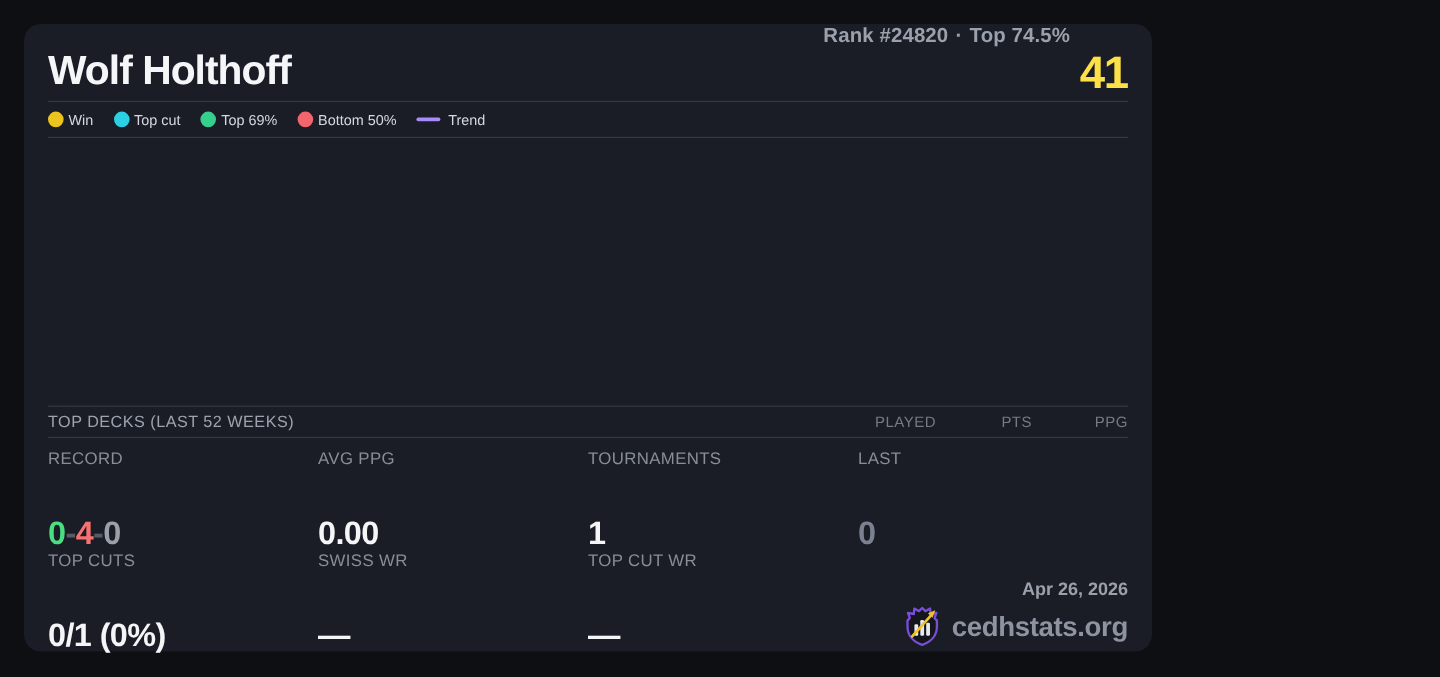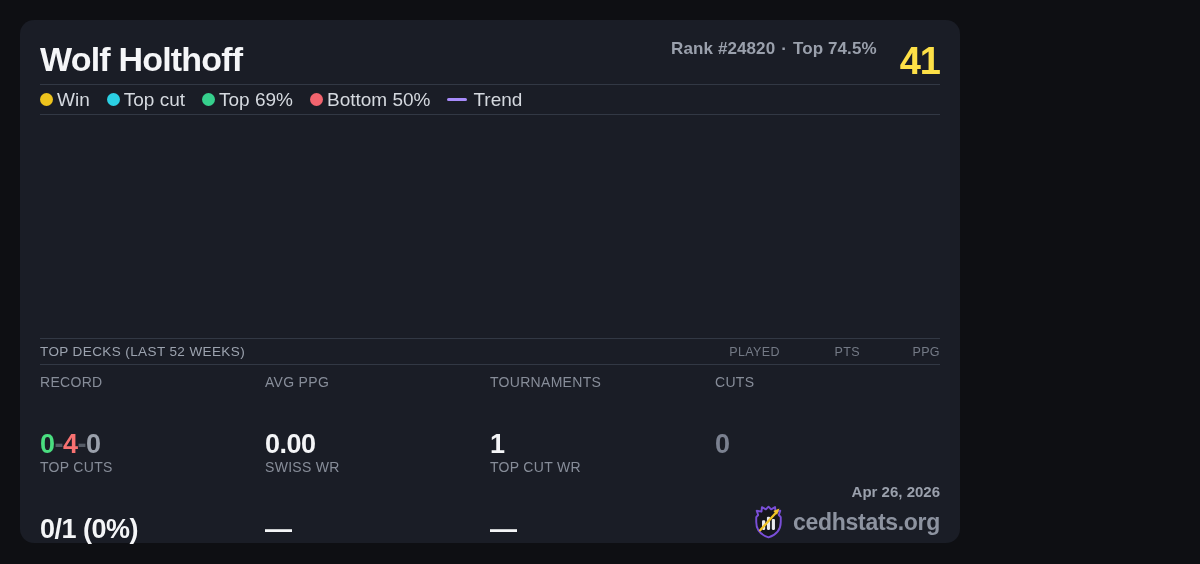--- a/index.html
+++ b/index.html
@@ -31,22 +31,22 @@
   }
   .player-name {
     font-size: 34px;
     font-weight: 800;
     letter-spacing: -0.8px;
     color: #f5f6f8;
     line-height: 1.1;
   }
   .header-right {
     display: flex;
-    align-items: center;
-    gap: 23px;
+    align-items: flex-start;
+    gap: 8px;
   }
   .rank-line {
     color: #9aa0ac;
     font-size: 17px;
     font-weight: 600;
     letter-spacing: 0.1px;
   }
   .rank-line .sep { margin: 0 6px; color: #9aa0ac; }
   .score {
     font-size: 38px;
@@ -77,21 +77,21 @@
     display: flex;
     align-items: center;
     gap: 17px;
     margin-right: 36px;
   }
   .legend-item {
     display: flex;
     align-items: center;
     gap: 4px;
     color: #d5d9df;
-    font-size: 19px;
+    font-size: 12px;
   }
   .legend-dot {
     width: 13px; height: 13px;
     border-radius: 50%;
     display: inline-block;
   }
   .legend-line {
     width: 20px; height: 3px;
     border-radius: 2px;
     display: inline-block;
@@ -233,21 +233,21 @@
       <div class="stat-label">AVG PPG</div>
       <div class="stat-value">0.00</div>
     </div>
 
     <div class="stat">
       <div class="stat-label">TOURNAMENTS</div>
       <div class="stat-value">1</div>
     </div>
 
     <div class="stat">
-      <div class="stat-label">CUTS</div>
+      <div class="stat-label">LAST</div>
       <div class="stat-value gray">0</div>
     </div>
 
     <div class="stat">
       <div class="stat-label">TOP CUTS</div>
       <div class="stat-value">0/1 (0%)</div>
     </div>
 
     <div class="stat">
       <div class="stat-label">SWISS WR</div>

